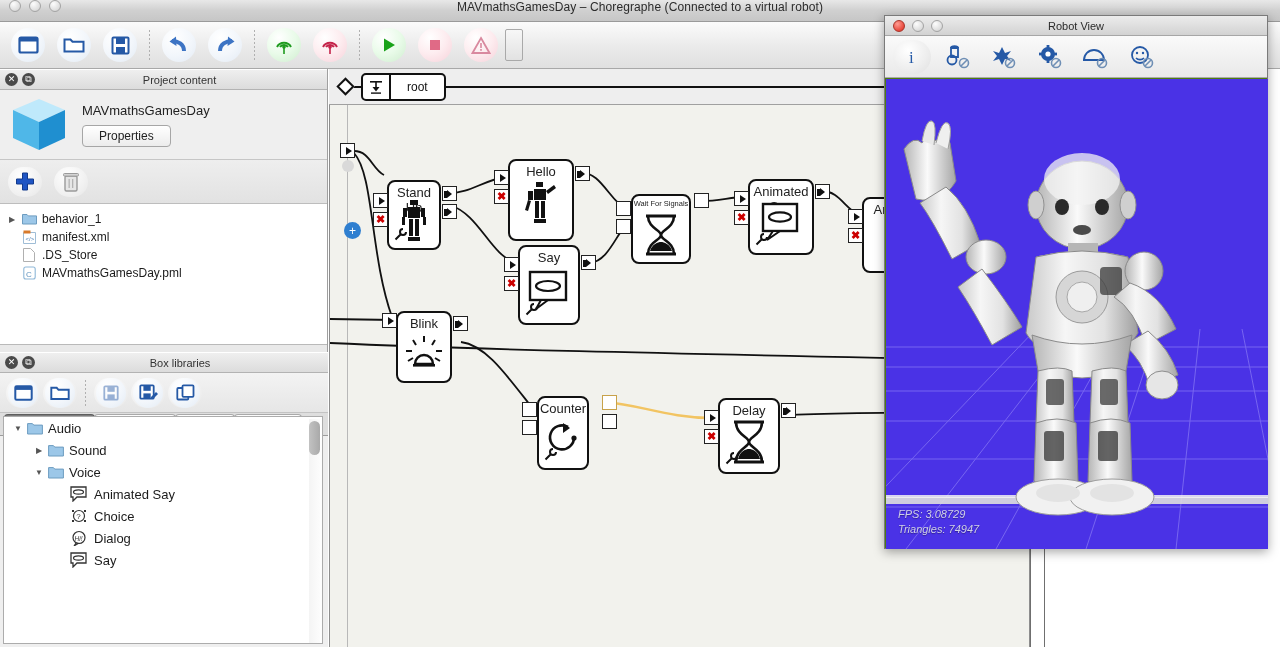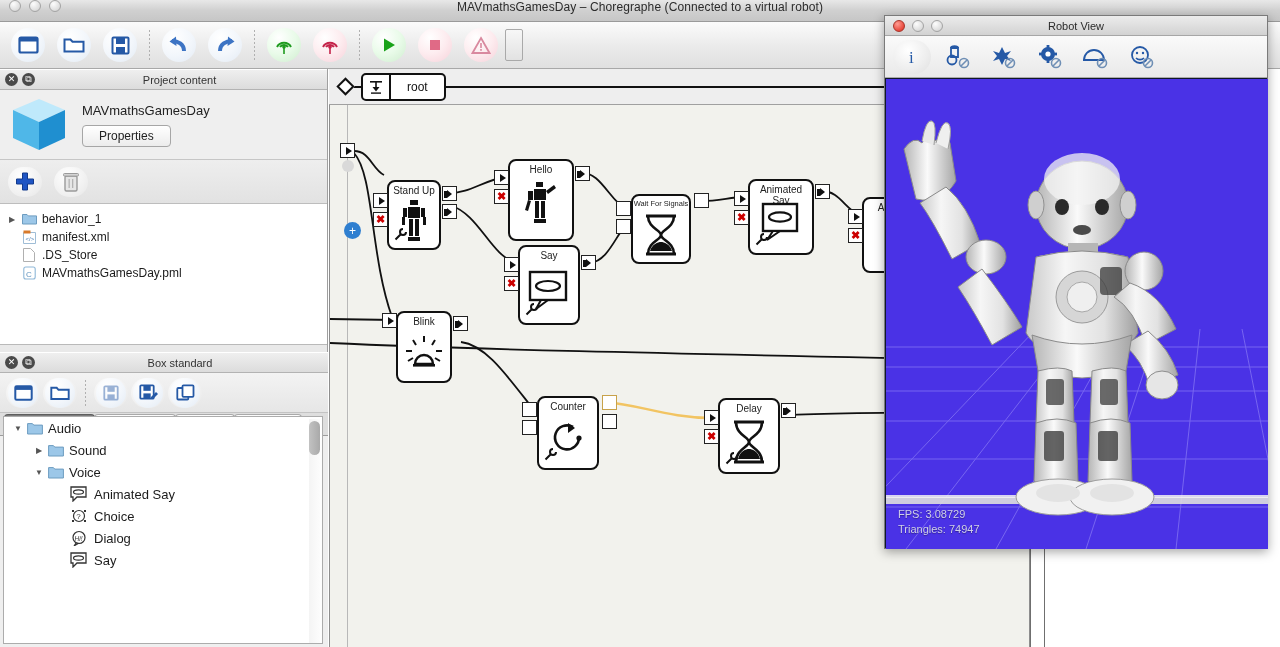--- a/index.html
+++ b/index.html
@@ -115,49 +115,49 @@
   .rootbox .ic { width:28px; display:flex;align-items:center;justify-content:center;
                  border-right:2px solid #111; height:100%; }
   .rootbox .lb { padding: 0 16px; font-size: 12px; color:#111; }
 
   .canvas { position:absolute; left:0; top:36px; width:700px; height:542px;
             background:#f2f2ed; border-left:1px solid #8e8e8e; overflow:hidden; }
   .canvas-rule { position:absolute; left: 17px; top:0; bottom:0; width:1px; background:#b8b8b8; }
 
   .node { position:absolute; border:2px solid #111; border-radius:8px; background:#fff; }
   .node .nlabel { position:absolute; left:0; right:0; top:3px; text-align:center;
-                  font-size: 10px; color:#222; }
+                  font-size: 13px; color:#222; }
   .node .glyph { position:absolute; left:0; right:0; top:16px; bottom:4px;
                  display:flex; align-items:center; justify-content:center; }
   .node .wrench { position:absolute; left: 5px; bottom: 3px; }
 
   .port { position:absolute; width:15px; height:15px; border:1.5px solid #222; background:#fff;
           display:flex; align-items:center; justify-content:center; }
   .port.in::after  { content:''; width:0;height:0;border-left:6px solid #111;
                      border-top:4px solid transparent;border-bottom:4px solid transparent; margin-left:2px;}
   .port.out::after { content:''; width:0;height:0;border-left:5px solid #111;
                      border-top:4px solid transparent;border-bottom:4px solid transparent;}
   .port.out::before{ content:''; position:absolute; left:1px; top:4px; width:3px;height:7px;background:#111;}
   .port.stop { border-color:#222; }
   .port.stop .xg { color:#c00; font-size:11px; font-weight:bold; line-height:1; }
   .port.plain::after { content:none; }
   .port.plain::before{ content:none; }
 
   
   .robotwin { position:absolute; left: 884px; top: 15px; width: 384px; height: 534px;
-              background:#0f172a; border:1px solid #7a7a7a; box-shadow: 0 3px 10px rgba(0,0,0,.35); }
+              background:#4d7c0f; border:1px solid #7a7a7a; box-shadow: 0 3px 10px rgba(0,0,0,.35); }
   .rv-title { height: 20px; background: linear-gradient(to bottom,#ececec,#d2d2d2);
               border-bottom:1px solid #a6a6a6; display:flex; align-items:center; position:relative;}
   .rv-title .t { position:absolute; left:0;right:0; text-align:center; font-size:11px; color:#2b2b2b;}
   .rv-toolbar { height: 42px; background: linear-gradient(to bottom,#fafafa,#e9e9e9);
                 border-bottom:1px solid #aaa; display:flex; align-items:center; padding-left:8px; gap:8px;}
   .rv-btn { width:38px;height:34px; border-radius:19px; display:flex;align-items:center;justify-content:center;}
   .rv-btn.sel { background: radial-gradient(circle at 40% 30%,#ffffff,#ededed 60%,#dfdfdf); }
   .rv-scene { position:absolute; left:1px; top:63px; width:382px; height:470px;
-              background: #4a32e6; overflow:hidden; }
+              background: #4a32e6; overflow:hidden;font-style:italic; }
   .rv-fps { position:absolute; left:12px; bottom:12px; color:#cfcfe8; font-size:11px; line-height:15px;
             text-shadow: 0 1px 1px rgba(0,0,0,.35); }
 
   .rightstrip { position:absolute; left:1029px; top:69px; width:251px; height:578px; background:#fff;
                 border-left:1px solid #8e8e8e; }
   .rightstrip .l1 { position:absolute; left:0px; top:0; bottom:0; width:1px; background:#6f6f6f; }
   .rightstrip .l2 { position:absolute; left:14px; top:0; bottom:0; width:1px; background:#6f6f6f; }
   .green-mark { position:absolute; right:12px; width:0;height:0;
                 border-left:6px solid #2f7d2f; border-top:4px solid transparent; border-bottom:4px solid transparent;}
 </style>
@@ -342,21 +342,21 @@
           </svg>
         </span>
         <span>MAVmathsGamesDay.pml</span>
       </div>
     </div>
 
     <div class="boxlib">
       <div class="panel-header">
         <div class="hicon">✕</div>
         <div class="hicon sq" style="margin-left:4px;">⧉</div>
-        <div class="ptitle">Box standard</div>
+        <div class="ptitle">Box libraries</div>
       </div>
 
       <div class="lib-tools">
         <div class="rbtn">
           <div class="disk" style="width:30px;height:30px;">
             <svg width="19" height="16" viewBox="0 0 19 16">
               <rect x="1.3" y="1.3" width="16.4" height="13.4" rx="1.3" fill="#fff" stroke="#2559a6" stroke-width="2"></rect>
               <rect x="1.3" y="1.3" width="16.4" height="3.6" fill="#2559a6"></rect>
             </svg>
           </div>
@@ -660,21 +660,21 @@
           <svg width="40" height="38" viewBox="0 0 40 38">
             <path d="M11 30a9 9 0 0118 0z" fill="none" stroke="#111" stroke-width="2.4"></path>
             <rect x="9" y="30" width="22" height="2.6" fill="#111"></rect>
             <path d="M20 2v6M9 6l3 5M31 6l-3 5M2 17h6M32 17h6M4 27l5-3M36 27l-5-3" stroke="#111" stroke-width="2"></path>
           </svg>
         </div>
       </div>
       <div class="port in" style="left:52px;top:208px;"></div>
       <div class="port out" style="left:123px;top:211px;"></div>
 
-      <div class="node" style="left:207px;top:291px;width:62px;height:74px;">
+      <div class="node" style="left:207px;top:291px;width:52px;height:74px;">
         <div class="nlabel">Counter</div>
         <div class="glyph">
           <svg width="38" height="36" viewBox="0 0 38 36">
             <path d="M30 16a12 12 0 11-6-10" fill="none" stroke="#111" stroke-width="2.6"></path>
             <path d="M19 2l7 5-7 5z" fill="#111"></path>
             <circle cx="30" cy="17" r="2.6" fill="#111"></circle>
           </svg>
         </div>
         <div class="wrench">
           <svg width="14" height="13" viewBox="0 0 14 13">

